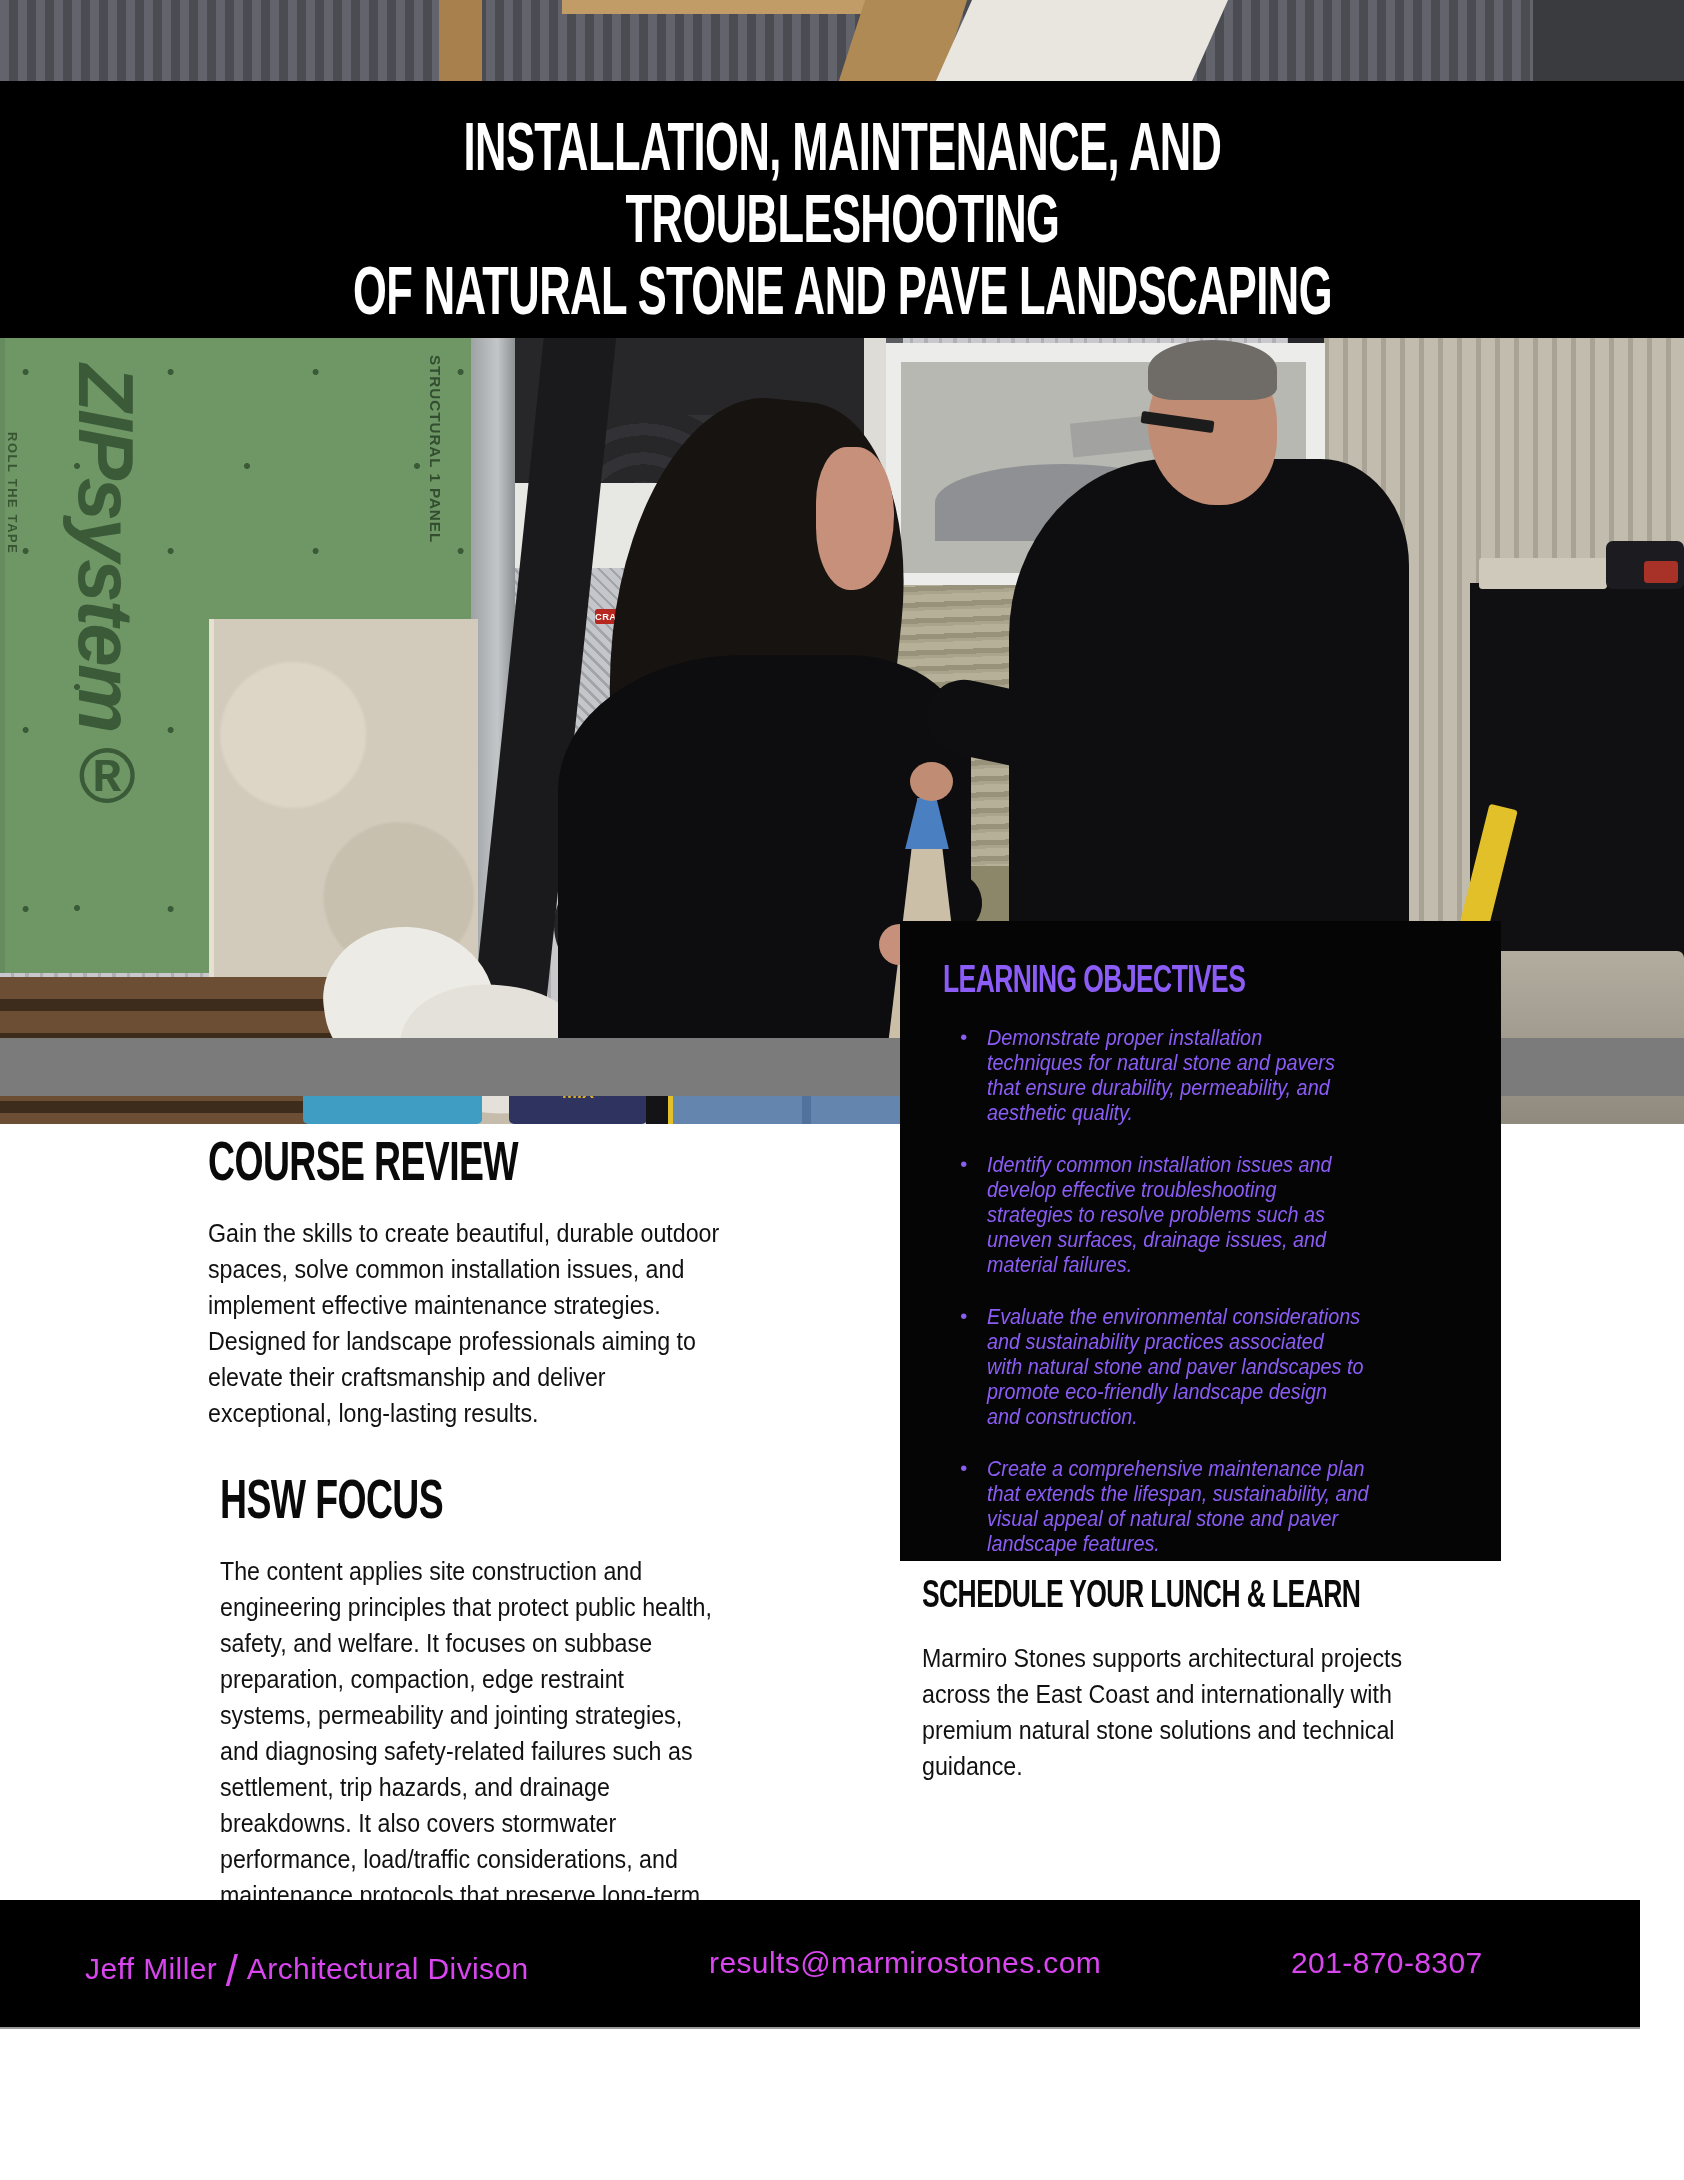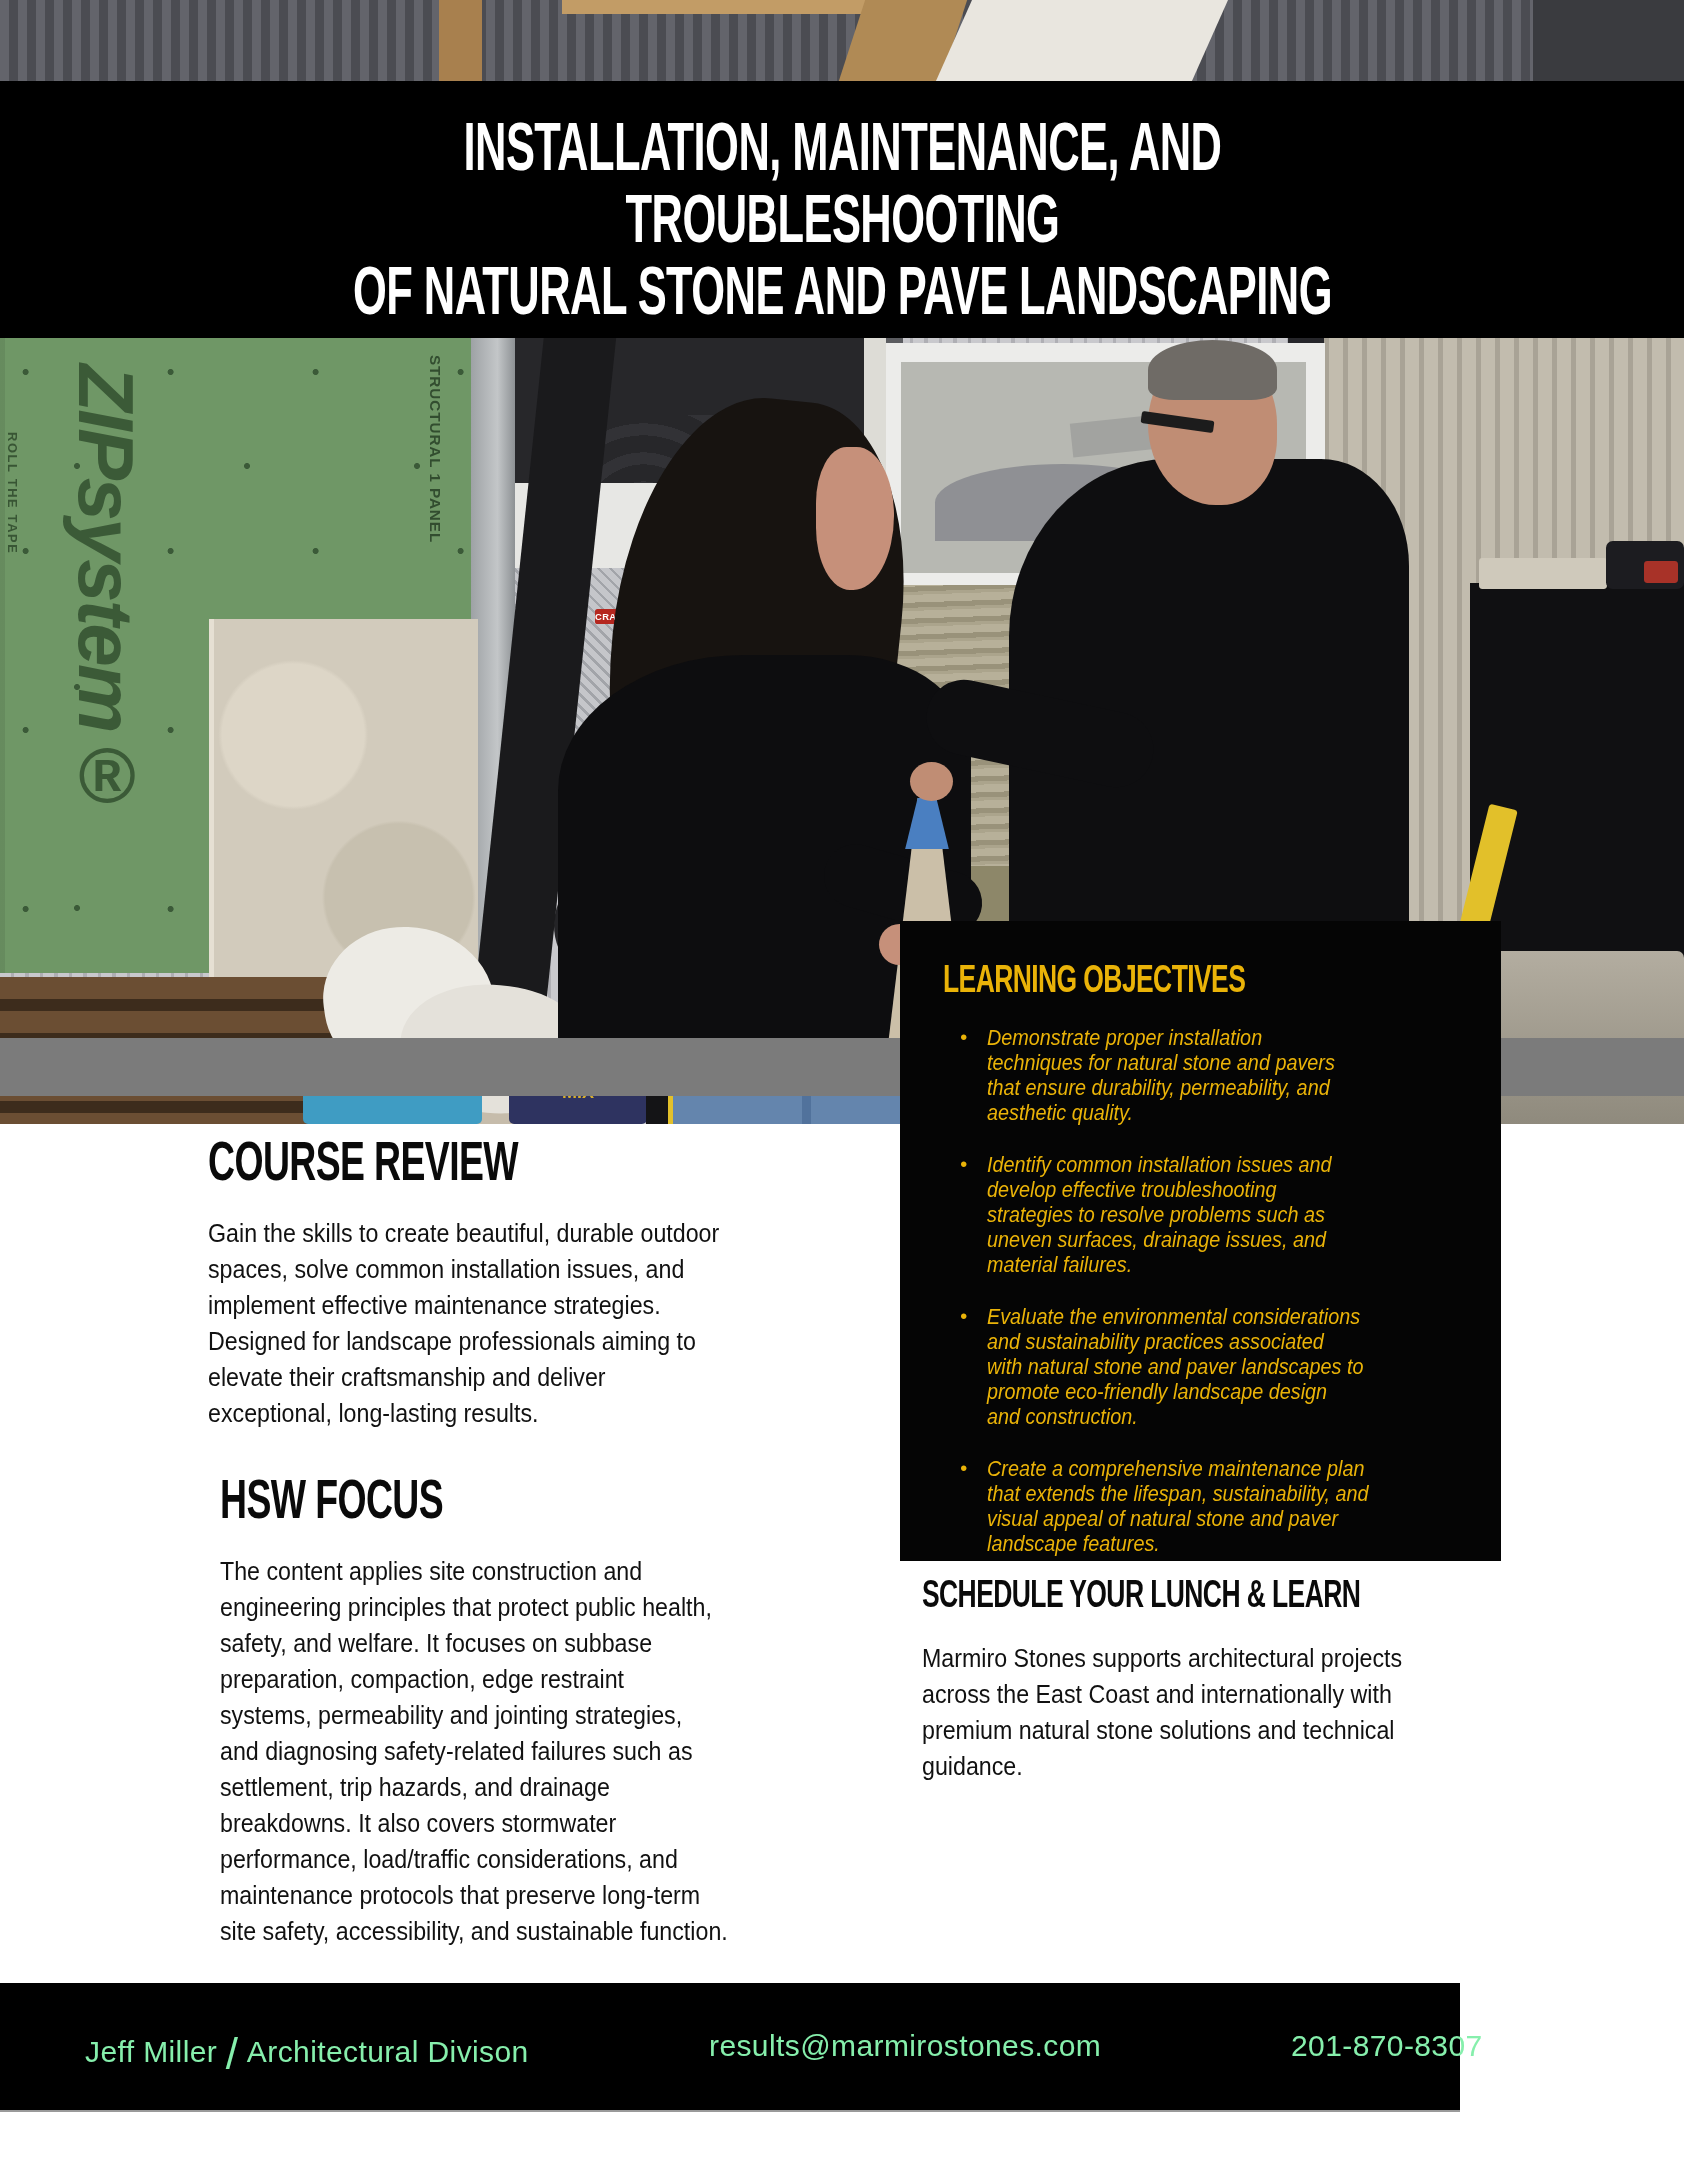--- a/index.html
+++ b/index.html
@@ -102,41 +102,41 @@
   .m-hair{left:1148px;top:1.7px;width:129px;height:60px;background:#6f6b66;border-radius:50% 50% 20% 20%;}
   .m-glasses{left:1141px;top:78px;width:73px;height:12px;background:#1c1c1c;transform:rotate(8deg);border-radius:2.6px;}
   .m-body{left:1009px;top:121px;width:400px;height:592px;background:#0e0e10;border-radius:40% 22% 10.2px 10.2px/30% 18% 10.2px 10.2px;}
   .m-arm{left:925px;top:358px;width:230px;height:75px;background:#0e0e10;border-radius:37px;transform:rotate(12deg);}
   .m-hand{left:910px;top:424px;width:43px;height:39px;background:#c08d74;border-radius:50%;}
   .m-pants{left:1107px;top:709px;width:230px;height:78px;background:#83807a;}
   
   .gray-band{left:0;top:700px;width:1685px;height:58px;background:var(--band-gray,#7b7b7b);}
 
   
-  .lo-box{left:900px;top:921px;width:601px;height:640px;background:#050505;color:#eab308;box-sizing:border-box;
+  .lo-box{left:900px;top:921px;width:601px;height:640px;background:#050505;color:#8b5cf6;box-sizing:border-box;
     padding:36px 46px 0 43px;z-index:5;}
   .lo-h{margin:0;font-size:39px;font-weight:800;}
   .lo-list{margin:24px 0 0 0;padding:0 0 0 44px;list-style:none;}
   .lo-list li{position:relative;font-size:22px;line-height:25px;margin-bottom:27px;font-style:italic;}
   .lo-list li::before{content:"\2022";position:absolute;left:-27px;top:0;font-size:20.4px;}
   .li-text{display:inline-block;transform:scaleX(0.9);transform-origin:left top;white-space:pre-line;}
 
   
   .sec{color:#0a0a0a;}
   .sec-h{margin:0;font-size:55px;font-weight:800;color:#0a0a0a;}
   .sec-h.small{font-size:39px;}
   .sec-p{margin:22px 0 0 0;font-size:26.4px;line-height:36px;white-space:pre-line;
     transform:scaleX(0.88);transform-origin:left top;color:#111;}
   .course{left:208px;top:1129px;width:630px;}
   .hsw{left:220px;top:1467px;width:630px;}
   .schedule{left:922px;top:1572px;width:613px;}
   .schedule .sec-p{margin-top:24px;}
 
   
-  .footer{left:0;top:1983px;width:1460px;height:129px;background:#000;color:#86efac;border-bottom:2.6px solid #9a9a9a;box-sizing:border-box;}
+  .footer{left:0;top:1900px;width:1640px;height:129px;background:#000;color:#d946ef;border-bottom:2.6px solid #9a9a9a;box-sizing:border-box;}
   .footer .f-item{position:absolute;top:46px;font-size:30px;letter-spacing:0.4px;white-space:nowrap;}
   .f-name{left:85px;}
   .f-email{left:709px;}
   .f-phone{left:1291px;}
   .slash{font-size:44px;font-weight:300;vertical-align:-6.8px;margin:0 8.5px;}
 </style>
 </head>
 <body>
 
 <div class="page">

